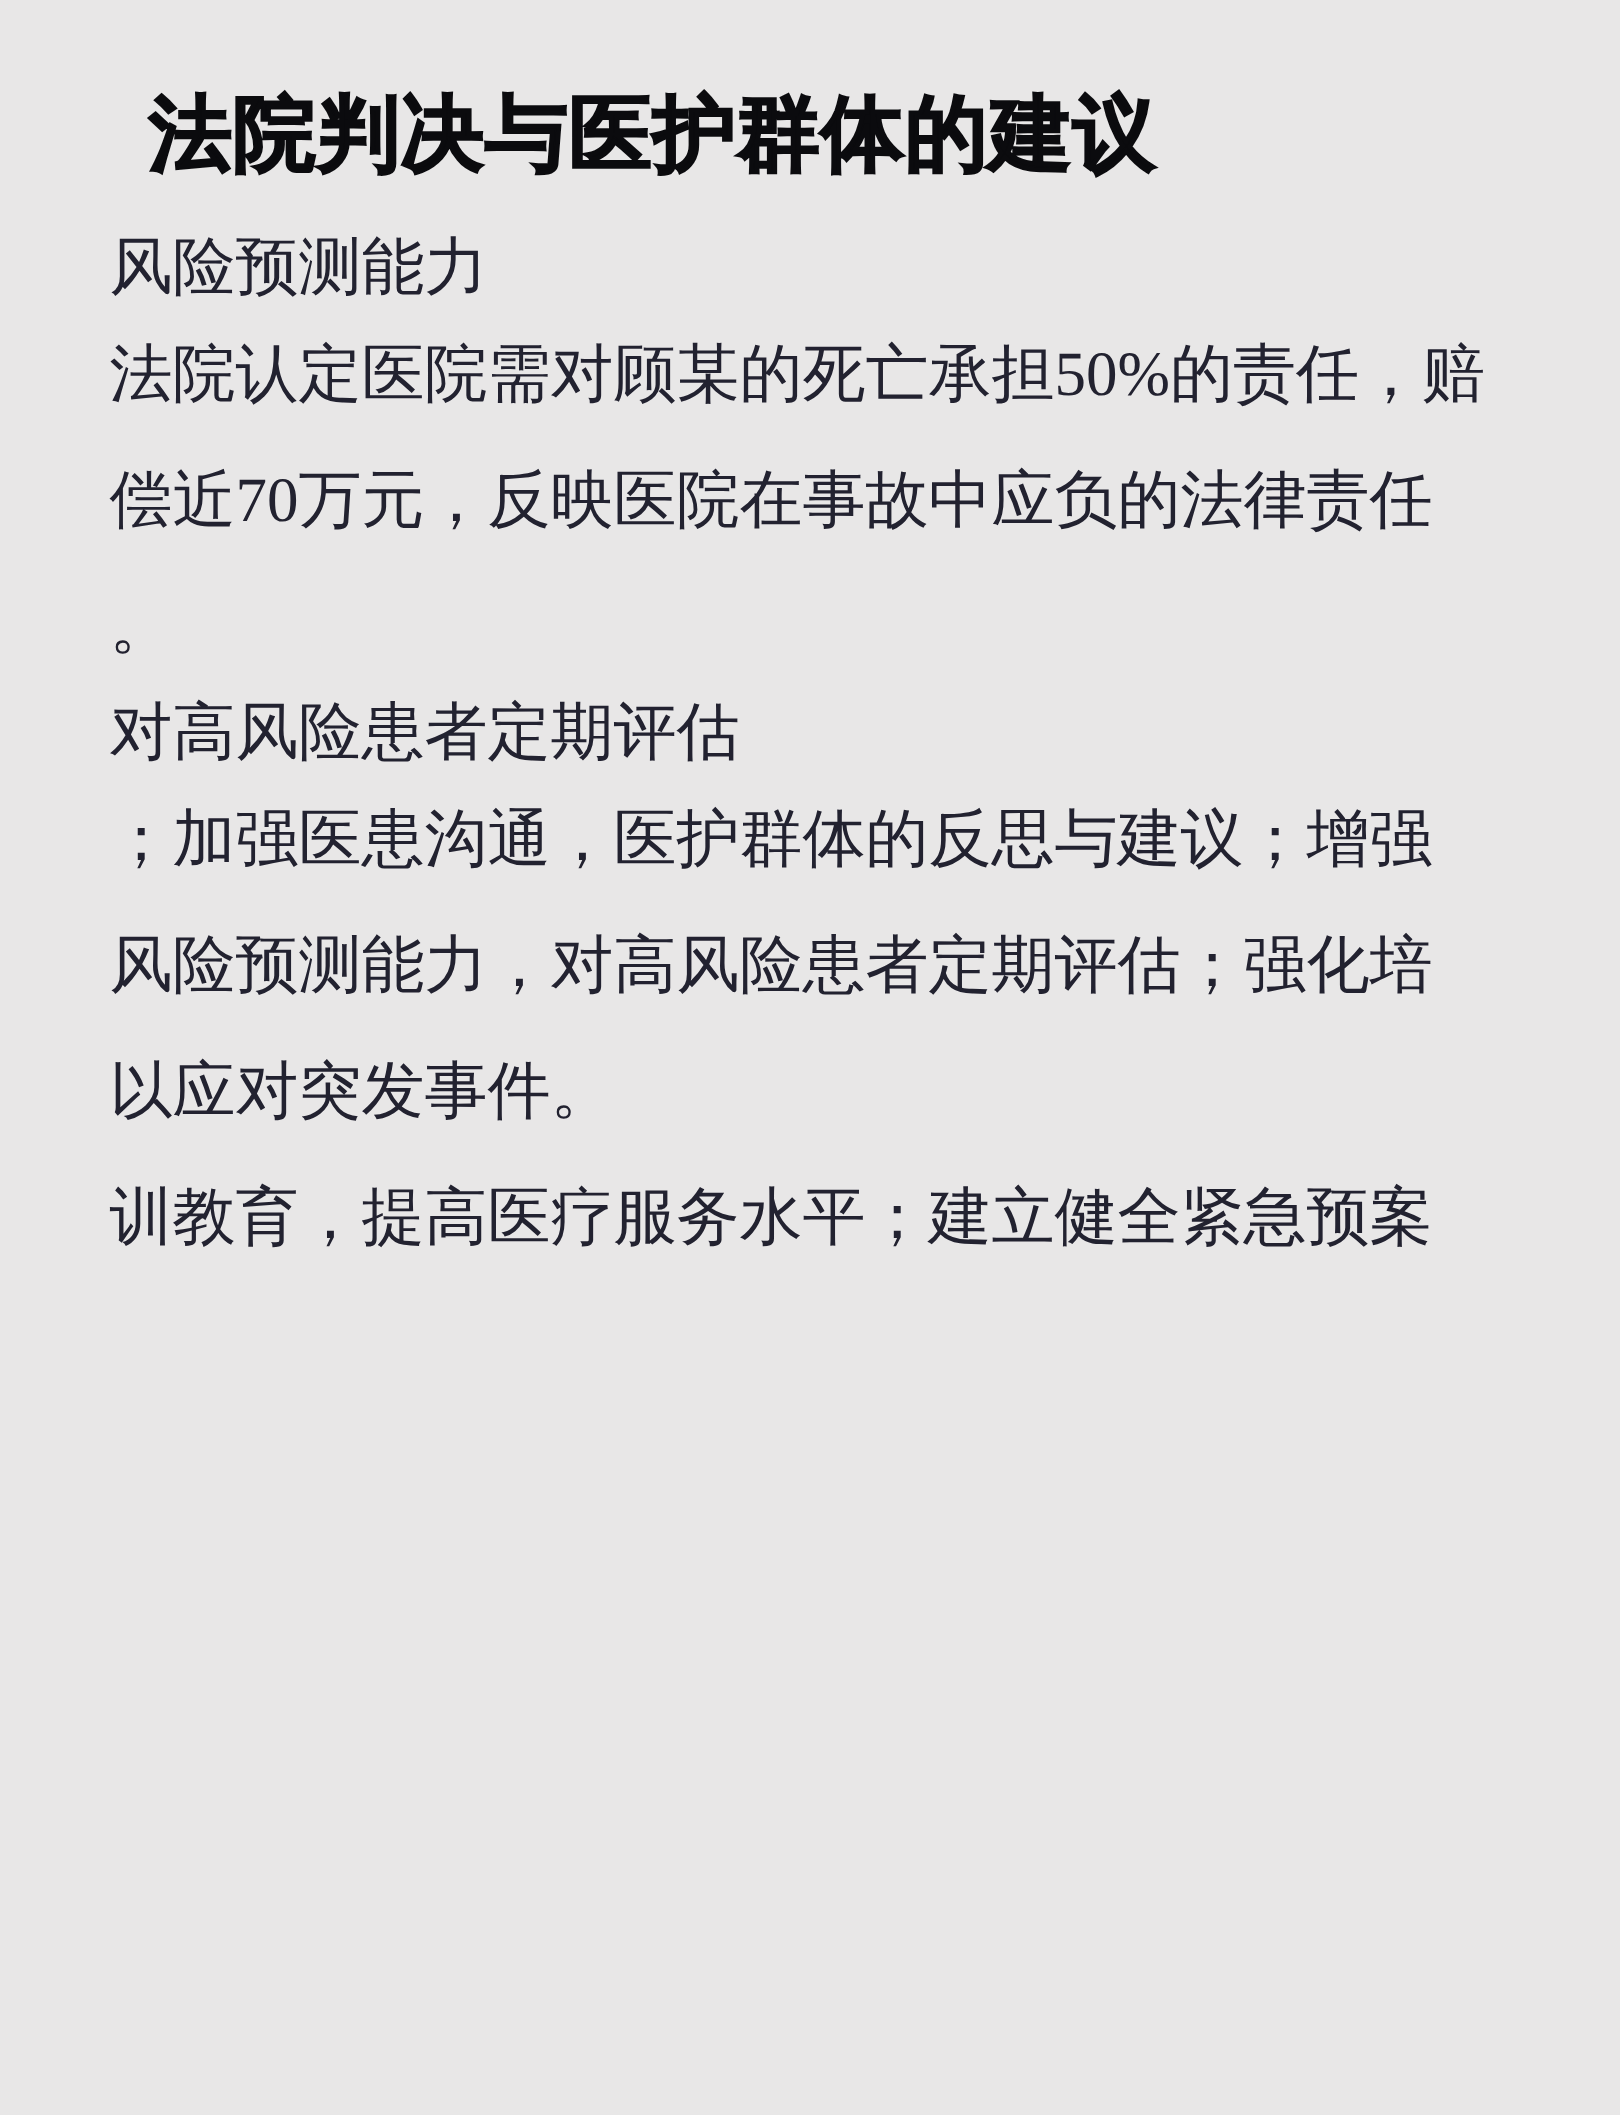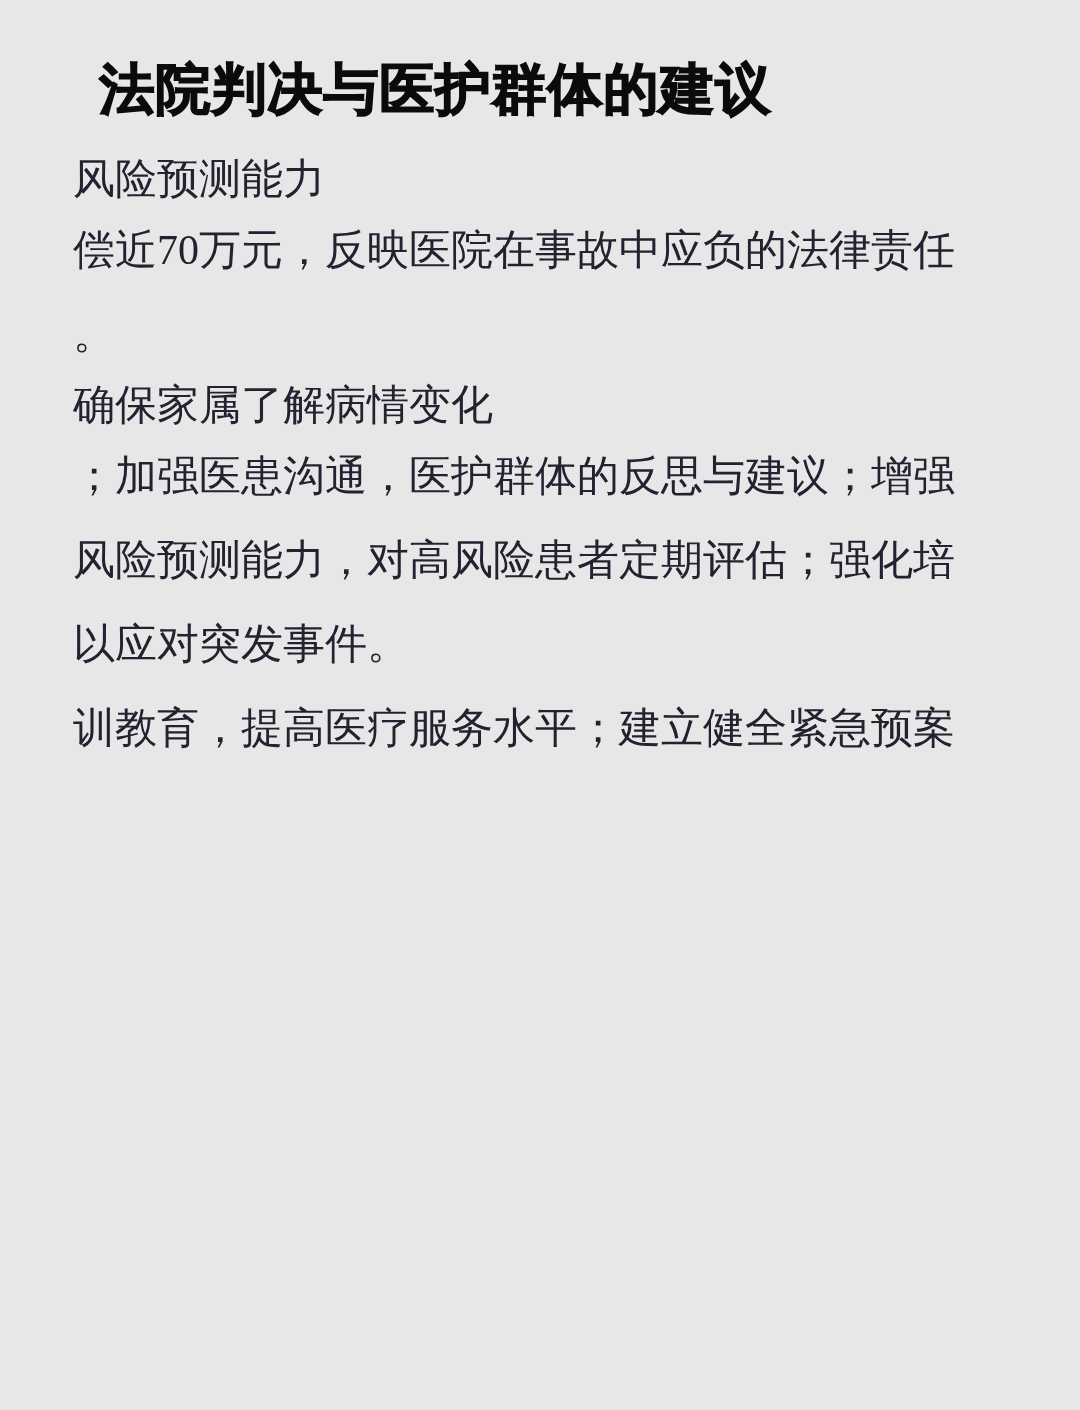--- a/index.html
+++ b/index.html
@@ -46,21 +46,22 @@
   }
 </style>
 </head>
 <body>
 
 <div class="page">
   <h1 class="page-title">法院判决与医护群体的建议</h1>
 
   <div class="body-text">
     <div class="line heading">风险预测能力</div>
+    <div class="line body">法院认定医院需对顾某的死亡承担50%的责任，赔</div>
     <div class="line body">偿近70万元，反映医院在事故中应负的法律责任</div>
     <div class="line body">。</div>
-    <div class="line heading">确保家属了解病情变化</div>
+    <div class="line heading">对高风险患者定期评估</div>
     <div class="line body">；加强医患沟通，医护群体的反思与建议；增强</div>
     <div class="line body">风险预测能力，对高风险患者定期评估；强化培</div>
     <div class="line body">以应对突发事件。</div>
     <div class="line body">训教育，提高医疗服务水平；建立健全紧急预案</div>
   </div>
 </div>
 
 </body></html>

